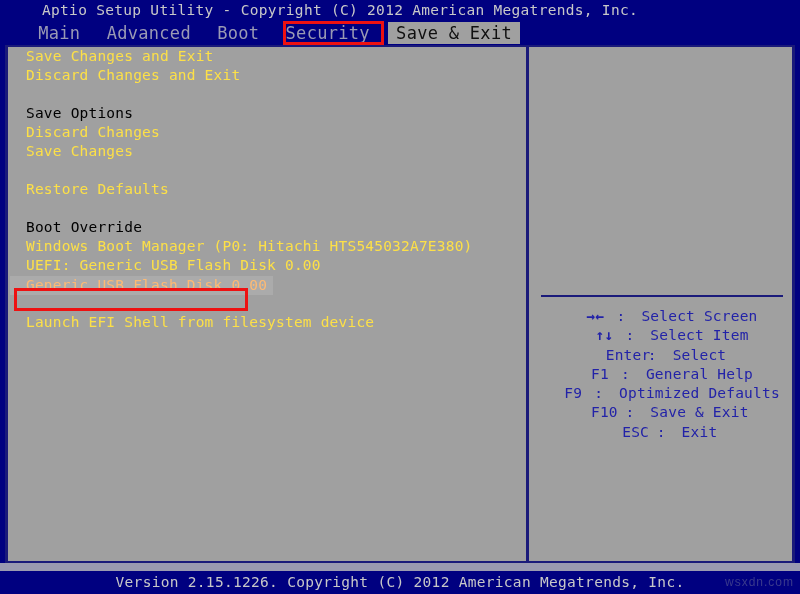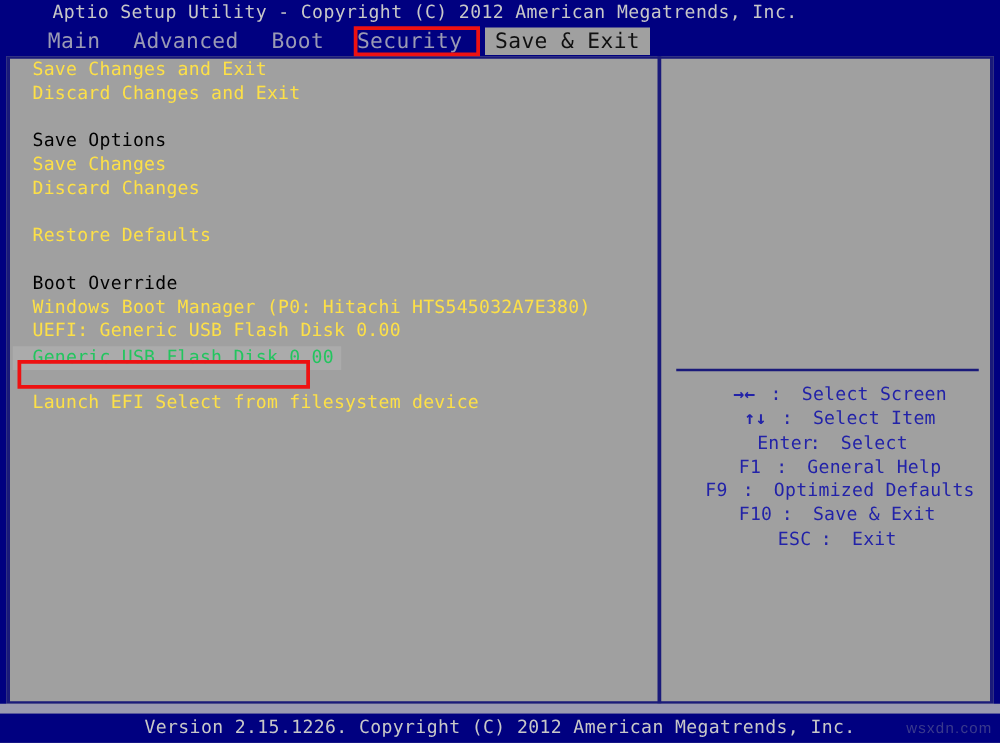--- a/index.html
+++ b/index.html
@@ -87,21 +87,21 @@
     line-height: 19px;
     font-size: 14.5px;
     white-space: pre;
     padding-left: 16px;
     letter-spacing: 0.2px;
   }
   .row.link { color: #fde047; }
   .row.header { color: #000000; }
   .row.spacer { color: transparent; }
   .row.selected {
-    color: #22c55e;
+    color: #fdba74;
     background: rgba(255,255,255,0.12);
     display: inline-block;
     padding-right: 6px;
   }
   .rowwrap { height: 19px; }
 
   
   #rightpane {
     position: absolute;
     left: 532px; top: 47px;
@@ -202,26 +202,26 @@
     <div class="rowwrap">
         <div class="row link">Discard Changes and Exit</div>
       </div>
     <div class="rowwrap">
         <div class="row spacer"></div>
       </div>
     <div class="rowwrap">
         <div class="row header">Save Options</div>
       </div>
     <div class="rowwrap">
+        <div class="row link">Discard Changes</div>
+      </div>
+    <div class="rowwrap">
         <div class="row link">Save Changes</div>
       </div>
     <div class="rowwrap">
-        <div class="row link">Discard Changes</div>
-      </div>
-    <div class="rowwrap">
         <div class="row spacer"></div>
       </div>
     <div class="rowwrap">
         <div class="row link">Restore Defaults</div>
       </div>
     <div class="rowwrap">
         <div class="row spacer"></div>
       </div>
     <div class="rowwrap">
         <div class="row header">Boot Override</div>
@@ -230,21 +230,21 @@
         <div class="row link">Windows Boot Manager (P0: Hitachi HTS545032A7E380)</div>
       </div>
     <div class="rowwrap">
         <div class="row link">UEFI: Generic USB Flash Disk 0.00</div>
       </div>
     <div class="rowwrap"><div class="row selected">Generic USB Flash Disk 0.00</div></div>
     <div class="rowwrap">
         <div class="row spacer"></div>
       </div>
     <div class="rowwrap">
-        <div class="row link">Launch EFI Select from filesystem device</div>
+        <div class="row link">Launch EFI Shell from filesystem device</div>
       </div>
   </div>
 
   <div id="rightpane">
     <div id="help-rule"></div>
     <div id="helpkeys">
       <div class="hrow"><span class="hkey">→←</span><span>:</span><span class="hsep"></span><span>Select Screen</span></div>
       <div class="hrow"><span class="hkey">↑↓</span><span>:</span><span class="hsep"></span><span>Select Item</span></div>
       <div class="hrow"><span class="hkey plain">Enter</span><span>:</span><span class="hsep"></span><span>Select</span></div>
       <div class="hrow"><span class="hkey plain">F1</span><span>:</span><span class="hsep"></span><span>General Help</span></div>

